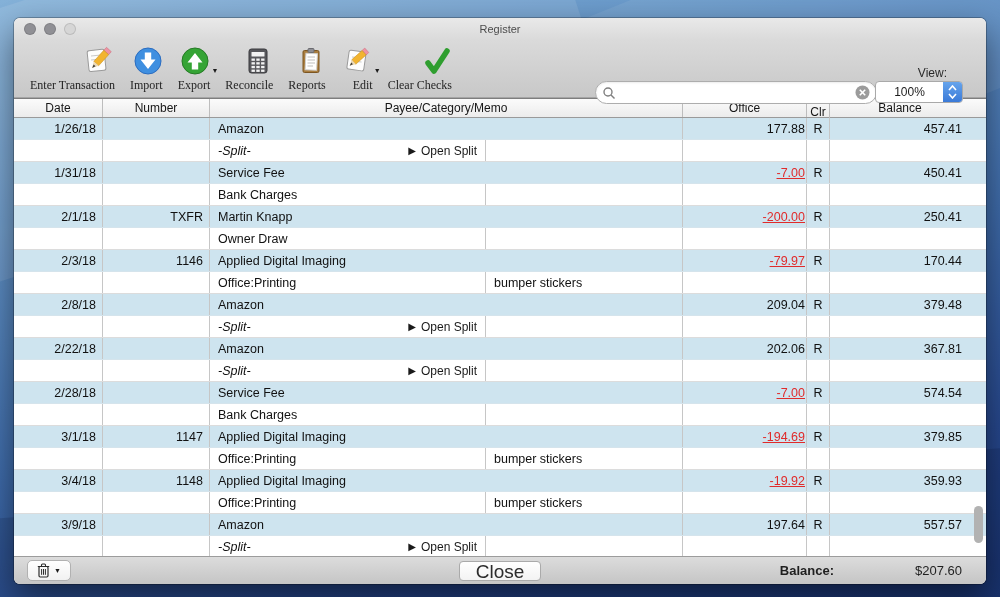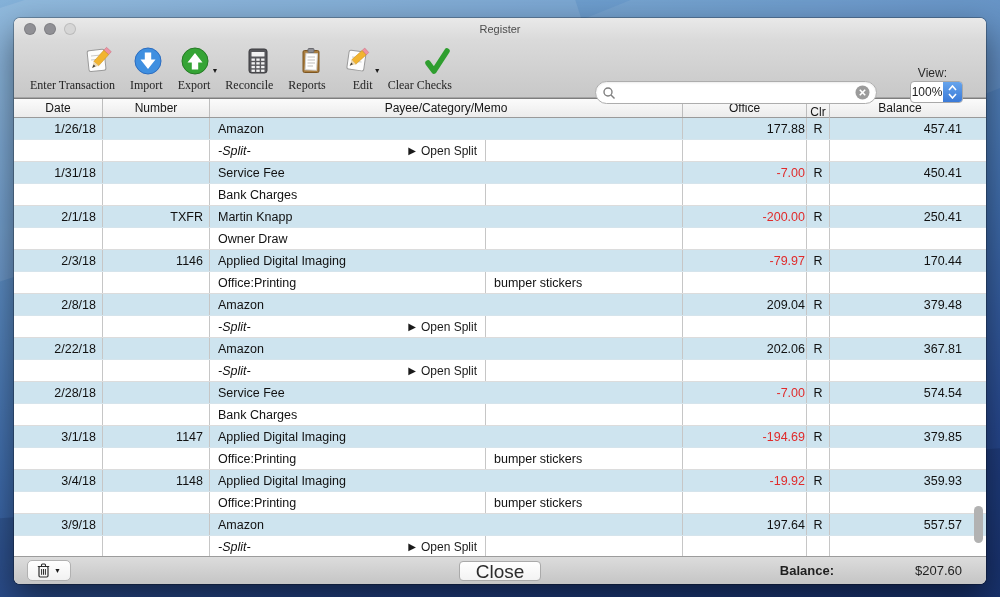--- a/index.html
+++ b/index.html
@@ -45,21 +45,21 @@
     background:#fff; border:1px solid #adadad; border-radius:12px;
     display:flex; align-items:center; padding:0 6px;
     box-shadow:inset 0 1px 2px rgba(0,0,0,0.08);
   }
   .searchbox input {
     flex:1; border:none; outline:none; background:transparent;
     font-size:12px; font-family:"Liberation Sans",sans-serif; color:#222; min-width:0;
   }
   .view-label { position:absolute; right:39px; top:26px; font-size:12px; color:#2a2a2a; }
   .view-combo {
-    position:absolute; right:23px; top:41px; width:53px; height:22px;
+    position:absolute; right:23px; top:41px; width:88px; height:22px;
     background:#fff; border:1px solid #a9a9a9; border-radius:4px;
     display:flex; align-items:center; overflow:hidden;
   }
   .view-value { flex:1; text-align:center; font-size:12px; color:#1d1d1d; }
   .view-stepper {
     width:19px; height:100%; background:linear-gradient(#66a4ec,#3a7ad8);
     display:flex; flex-direction:column; align-items:center; justify-content:center; gap:2px;
   }
 
   
@@ -79,21 +79,21 @@
   .row.blue { background:#cee4ef; border-bottom-color:#d5e4ec; }
   .cell { display:flex; align-items:center; border-right:1px solid #c6c6c6; overflow:hidden; white-space:nowrap; }
   .c-date   { width:89px;  justify-content:flex-end; padding-right:6px; }
   .c-number { width:107px; justify-content:flex-end; padding-right:6px; }
   .c-payee  { width:473px; padding-left:8px; }
   .c-category { width:276px; padding-left:8px; justify-content:space-between; }
   .c-memo   { width:197px; padding-left:8px; }
   .c-amount { width:124px; justify-content:flex-end; padding-right:1px; }
   .c-clr    { width:23px;  justify-content:center; }
   .c-balance{ width:140px; justify-content:flex-end; padding-right:8px; border-right:none; }
-  .neg { color:#e02b2b; }
+  .neg { color:#e02b2b;text-decoration:underline; }
   .split-text { font-style:italic; }
   .open-split { display:flex; align-items:center; gap:5px; margin-right:8px; font-size:12px; color:#1a1a1a; cursor:default; }
   .open-split .tri { font-size:10px; line-height:1; }
   .scroll-thumb {
     position:absolute; right:3px; top:488px; width:9px; height:37px;
     background:#b2b2b2; border-radius:5px;
   }
 
   
   .footer {

